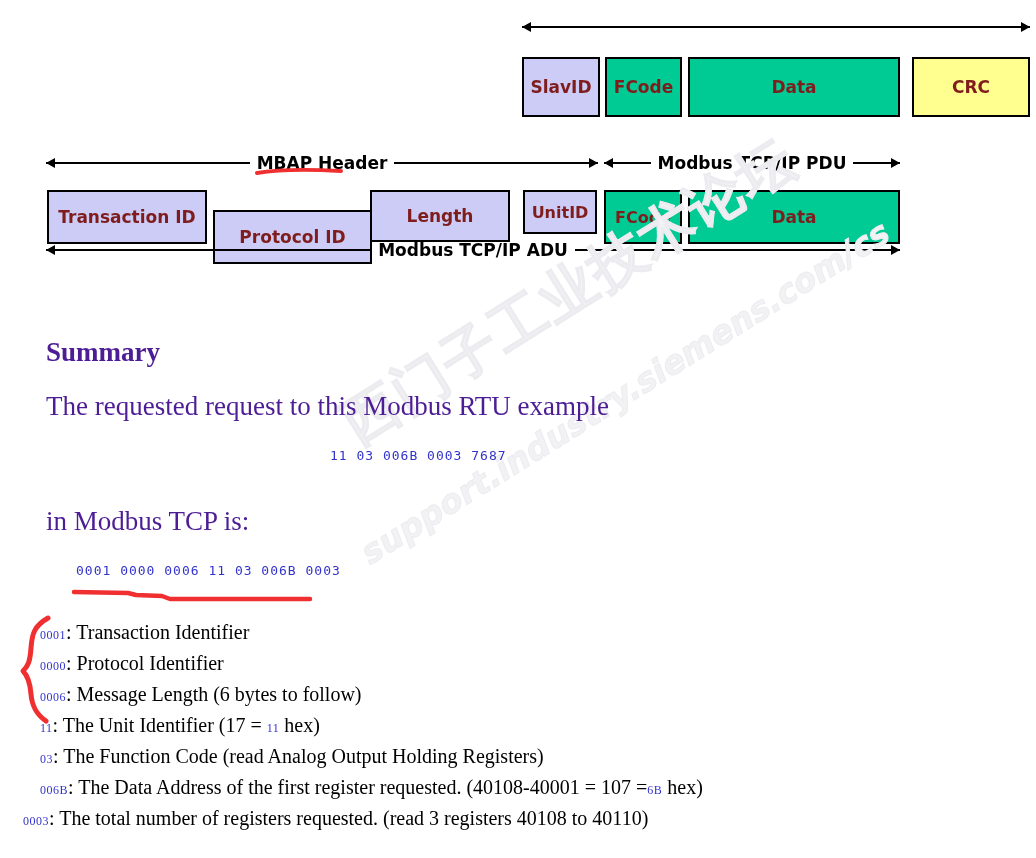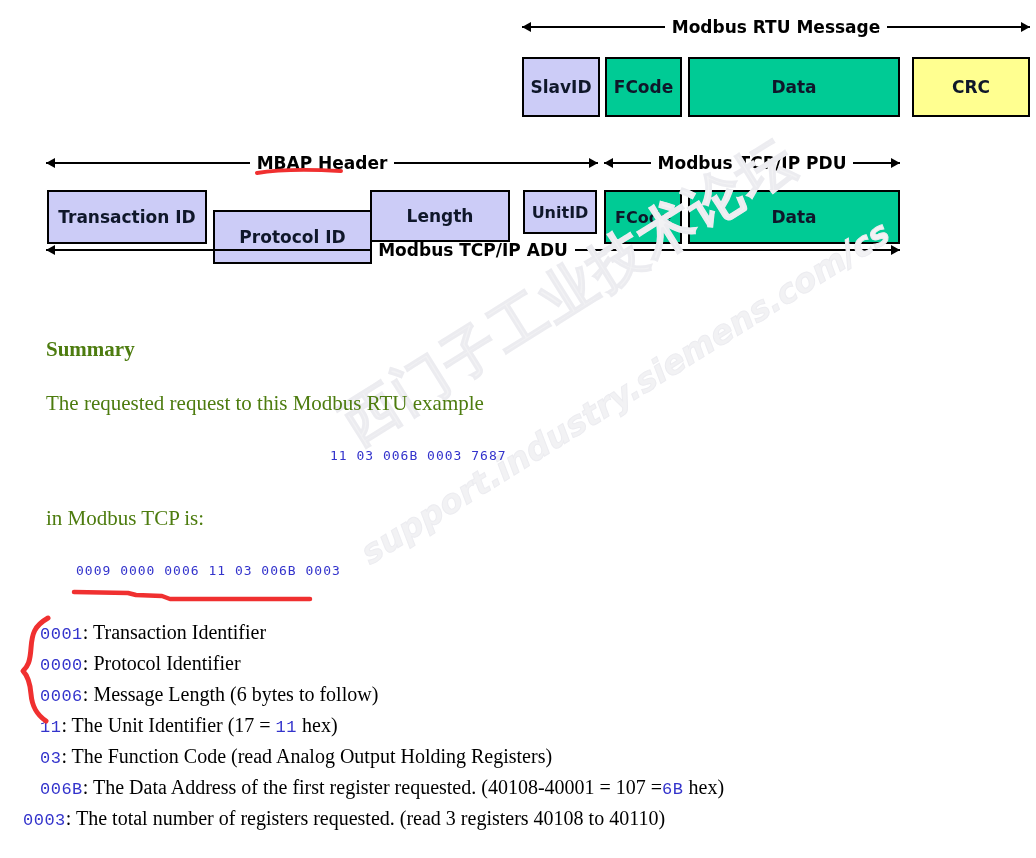--- a/index.html
+++ b/index.html
@@ -55,21 +55,21 @@
   .pkt-box {
     position: absolute;
     box-sizing: border-box;
     border: 2px solid #000000;
     display: flex;
     align-items: center;
     justify-content: center;
     font-family: "DejaVu Sans", sans-serif;
     font-weight: bold;
     font-size: 17px;
-    color: #0f172a;
+    color: #7f1d1d;
     letter-spacing: 0px;
     z-index: 2;
   }
   .pkt-box.lav  { background: #ccccf7; }
   .pkt-box.grn  { background: #00cb95; }
   .pkt-box.yel  { background: #ffff90; }
   .pkt-box.tight { font-size: 16px; }
 
   
   .span-row {
@@ -110,22 +110,22 @@
     font-size: 17px;
     color: #000;
     white-space: nowrap;
     line-height: 1;
   }
 
   
   .prose {
     position: absolute;
     font-family: "Liberation Serif", serif;
-    font-size: 21px;
-    color: #4d7c0f;
+    font-size: 27px;
+    color: #4c1d95;
     white-space: nowrap;
     z-index: 6;
   }
   .prose.bold { font-weight: bold; }
 
   .hexline {
     position: absolute;
     font-family: "DejaVu Sans Mono", monospace;
     font-size: 13px;
     color: #3333cc;
@@ -137,40 +137,39 @@
   .legend-line {
     position: absolute;
     font-family: "Liberation Serif", serif;
     font-size: 20px;
     color: #000000;
     white-space: nowrap;
     z-index: 6;
     line-height: 1;
   }
   .legend-line .hex {
-    font-family: Liberation Mono, monospace;
-    font-size: 17px;
+    font-family: Liberation Serif, serif;
+    font-size: 12px;
     color: #3333cc;
     letter-spacing: 0.5px;
   }
 
   
   .redink { position: absolute; z-index: 7; pointer-events: none; }
 </style>
 </head>
 <body>
 
 <div id="watermark">
   <div class="wm-line wm-cn">西门子工业技术论坛</div>
   <div class="wm-line wm-en">support.industry.siemens.com/cs</div>
 </div>
 
 <div class="span-row" style="left:522px; top:16px; width:508px;">
   <div class="bar left"></div>
-  <div class="span-label">Modbus RTU Message</div>
   <div class="bar right"></div>
 </div>
 
 <div class="pkt-box lav" style="left:522px; top:57px; width:78px; height:60px;">
   <span>SlavID</span>
 </div>
 <div class="pkt-box grn" style="left:605px; top:57px; width:77px; height:60px;">
   <span>FCode</span>
 </div>
 <div class="pkt-box grn" style="left:688px; top:57px; width:212px; height:60px;">
@@ -222,21 +221,21 @@
 </svg>
 
 <div class="prose bold" style="left:46px; top:337px;">Summary</div>
 
 <div class="prose" style="left:46px; top:391px;">The requested request to this Modbus RTU example</div>
 
 <div class="hexline" style="left:330px; top:448px;">11 03 006B 0003 7687</div>
 
 <div class="prose" style="left:46px; top:506px;">in Modbus TCP is:</div>
 
-<div class="hexline" style="left:76px; top:563px;">0009 0000 0006 11 03 006B 0003</div>
+<div class="hexline" style="left:76px; top:563px;">0001 0000 0006 11 03 006B 0003</div>
 
 <svg class="redink" style="left:70px; top:586px;" width="250" height="18" viewBox="0 0 250 18">
   <path d="M4,6 L58,7 L66,9 L92,10 L100,13 L240,13" stroke="#f03030" stroke-width="4.5" fill="none" stroke-linecap="round" stroke-linejoin="round"></path>
 </svg>
 
 <div class="legend-line" style="left:40px; top:622px;">
   <span class="hex">0001</span><span>: </span><span>Transaction Identifier</span>
 </div>
 
 <div class="legend-line" style="left:40px; top:653px;">

